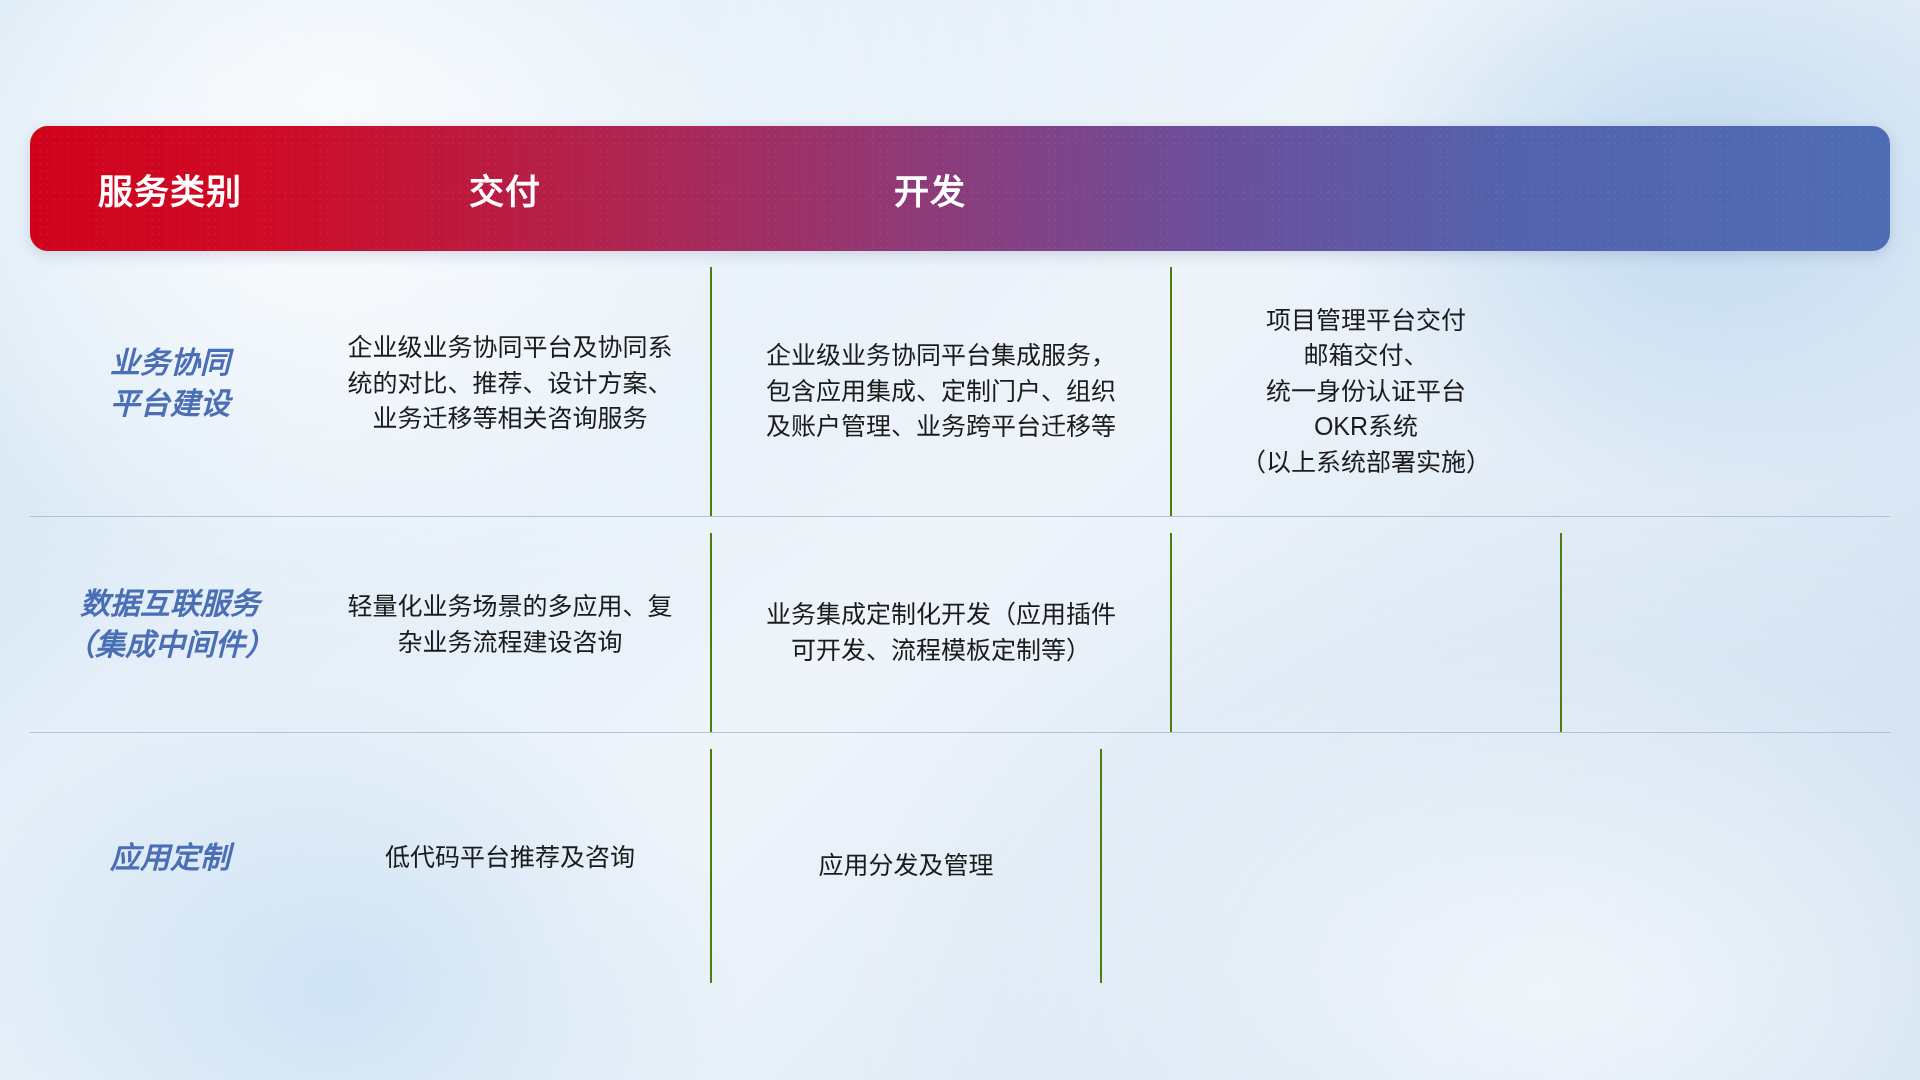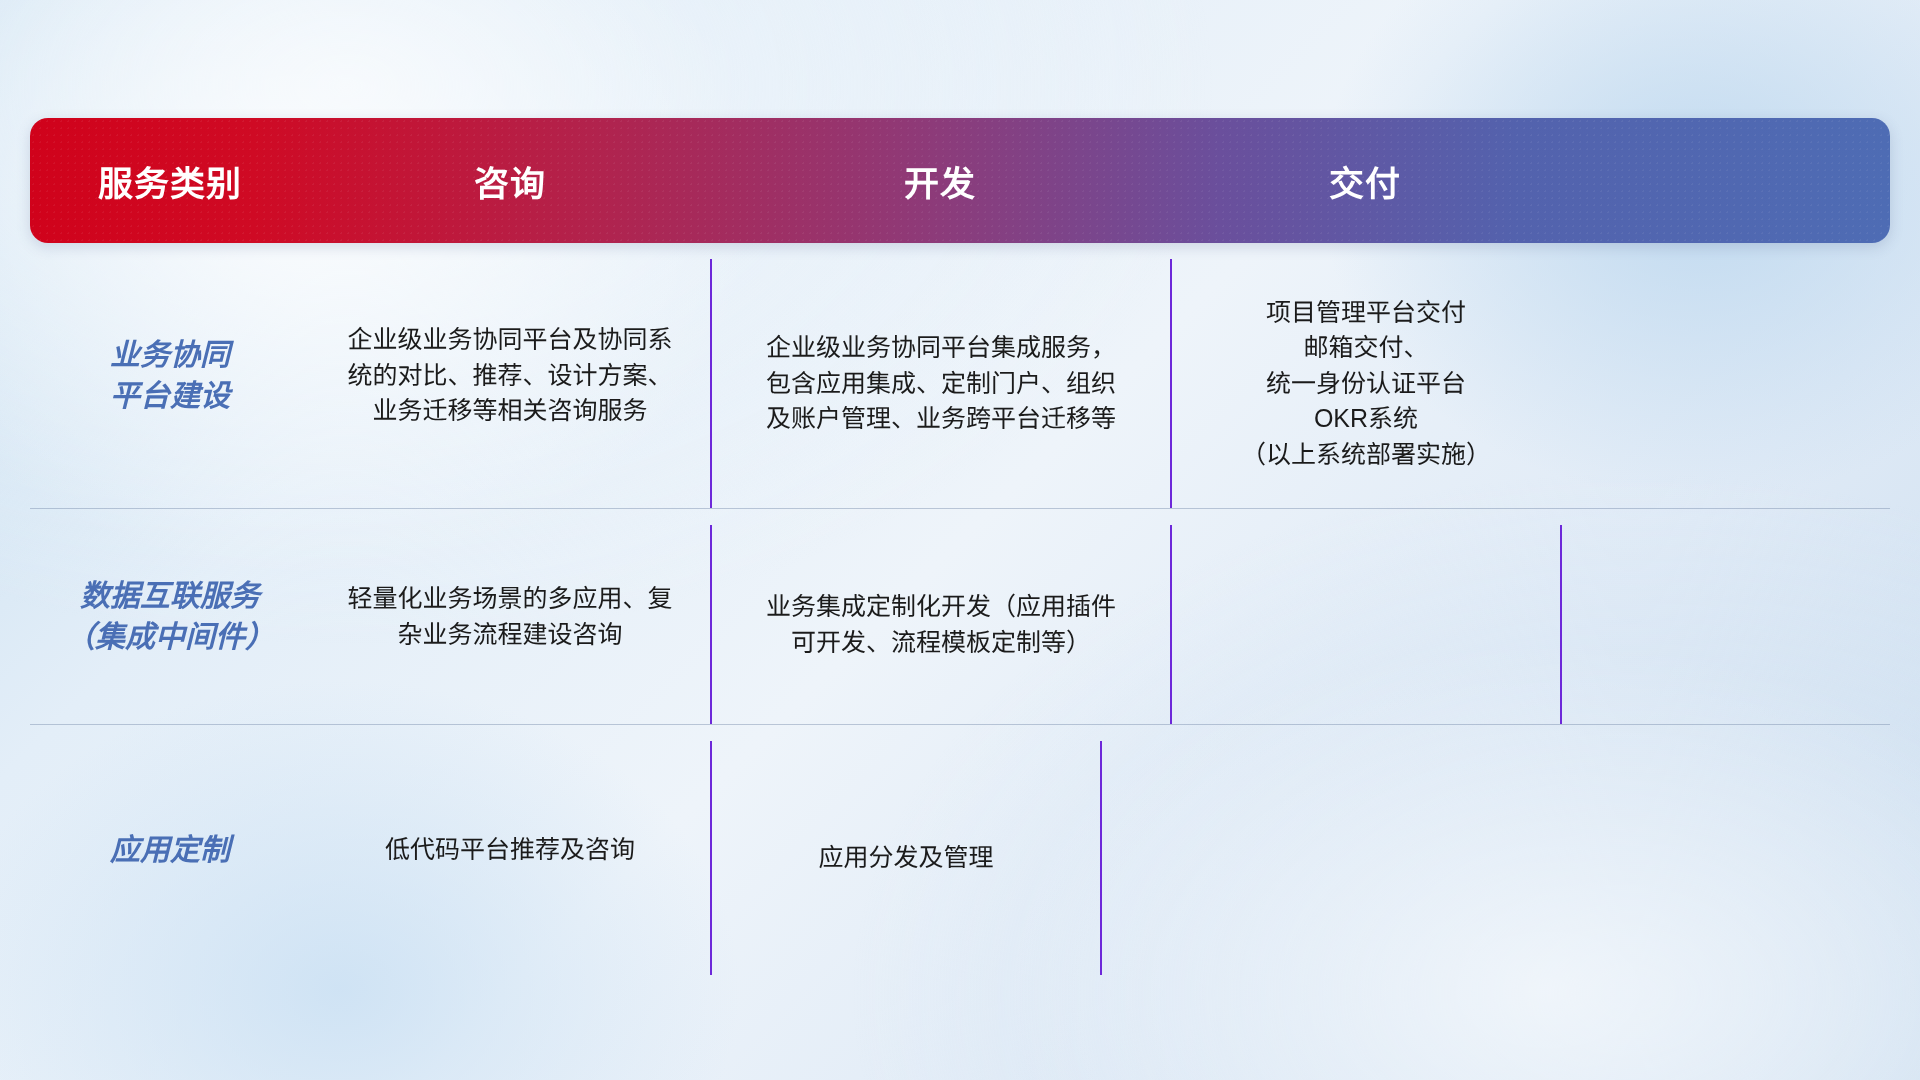--- a/index.html
+++ b/index.html
@@ -45,21 +45,21 @@
   .bg-blob-d {
     position: absolute;
     left: -60px; bottom: -220px;
     width: 800px; height: 620px;
     background: radial-gradient(closest-side, rgba(200,223,243,0.8), rgba(200,223,243,0));
   }
 
   .table-wrap {
     position: absolute;
     left: 30px;
-    top: 118px;
+    top: 126px;
     width: 1860px;
   }
 
   
   .thead {
     height: 125px;
     border-radius: 18px;
     background: linear-gradient(90deg,
         #d0021b 0%,
         #cf0a24 12%,
@@ -116,21 +116,21 @@
     line-height: 1.42;
     white-space: pre-line;
   }
   .td.cat {
     color: #4a6fb5;
     font-weight: bold;
     font-size: 30px;
     line-height: 1.35;
     font-style: italic;
   }
-  .sep-l { border-left: 2px solid #6d28d9; margin-top: 16px; }
+  .sep-l { border-left: 2px solid #4d7c0f; margin-top: 16px; }
 
   
   .c0 { width: 280px; }
   .c1 { width: 400px; }
   .c2 { width: 460px; }
   .c3 { width: 390px; }
   .c4 { width: 330px; }
 
   .r1 { min-height: 265px; }
   .r2 { min-height: 215px; }
@@ -143,23 +143,22 @@
   <div class="bg-blob-a"></div>
   <div class="bg-blob-b"></div>
   <div class="bg-blob-c"></div>
   <div class="bg-blob-d"></div>
 </div>
 
 <div class="table-wrap">
 
   <div class="thead">
     <div class="th c0">服务类别</div>
-    <div class="th c1">咨询</div>
+    <div class="th c3">交付</div>
     <div class="th c2">开发</div>
-    <div class="th c3">交付</div>
   </div>
 
   <div class="tbody">
 
     <div class="trow r1">
       <div class="td cat c0">业务协同
 平台建设</div>
       <div class="td c1">企业级业务协同平台及协同系
 统的对比、推荐、设计方案、
 业务迁移等相关咨询服务</div>

